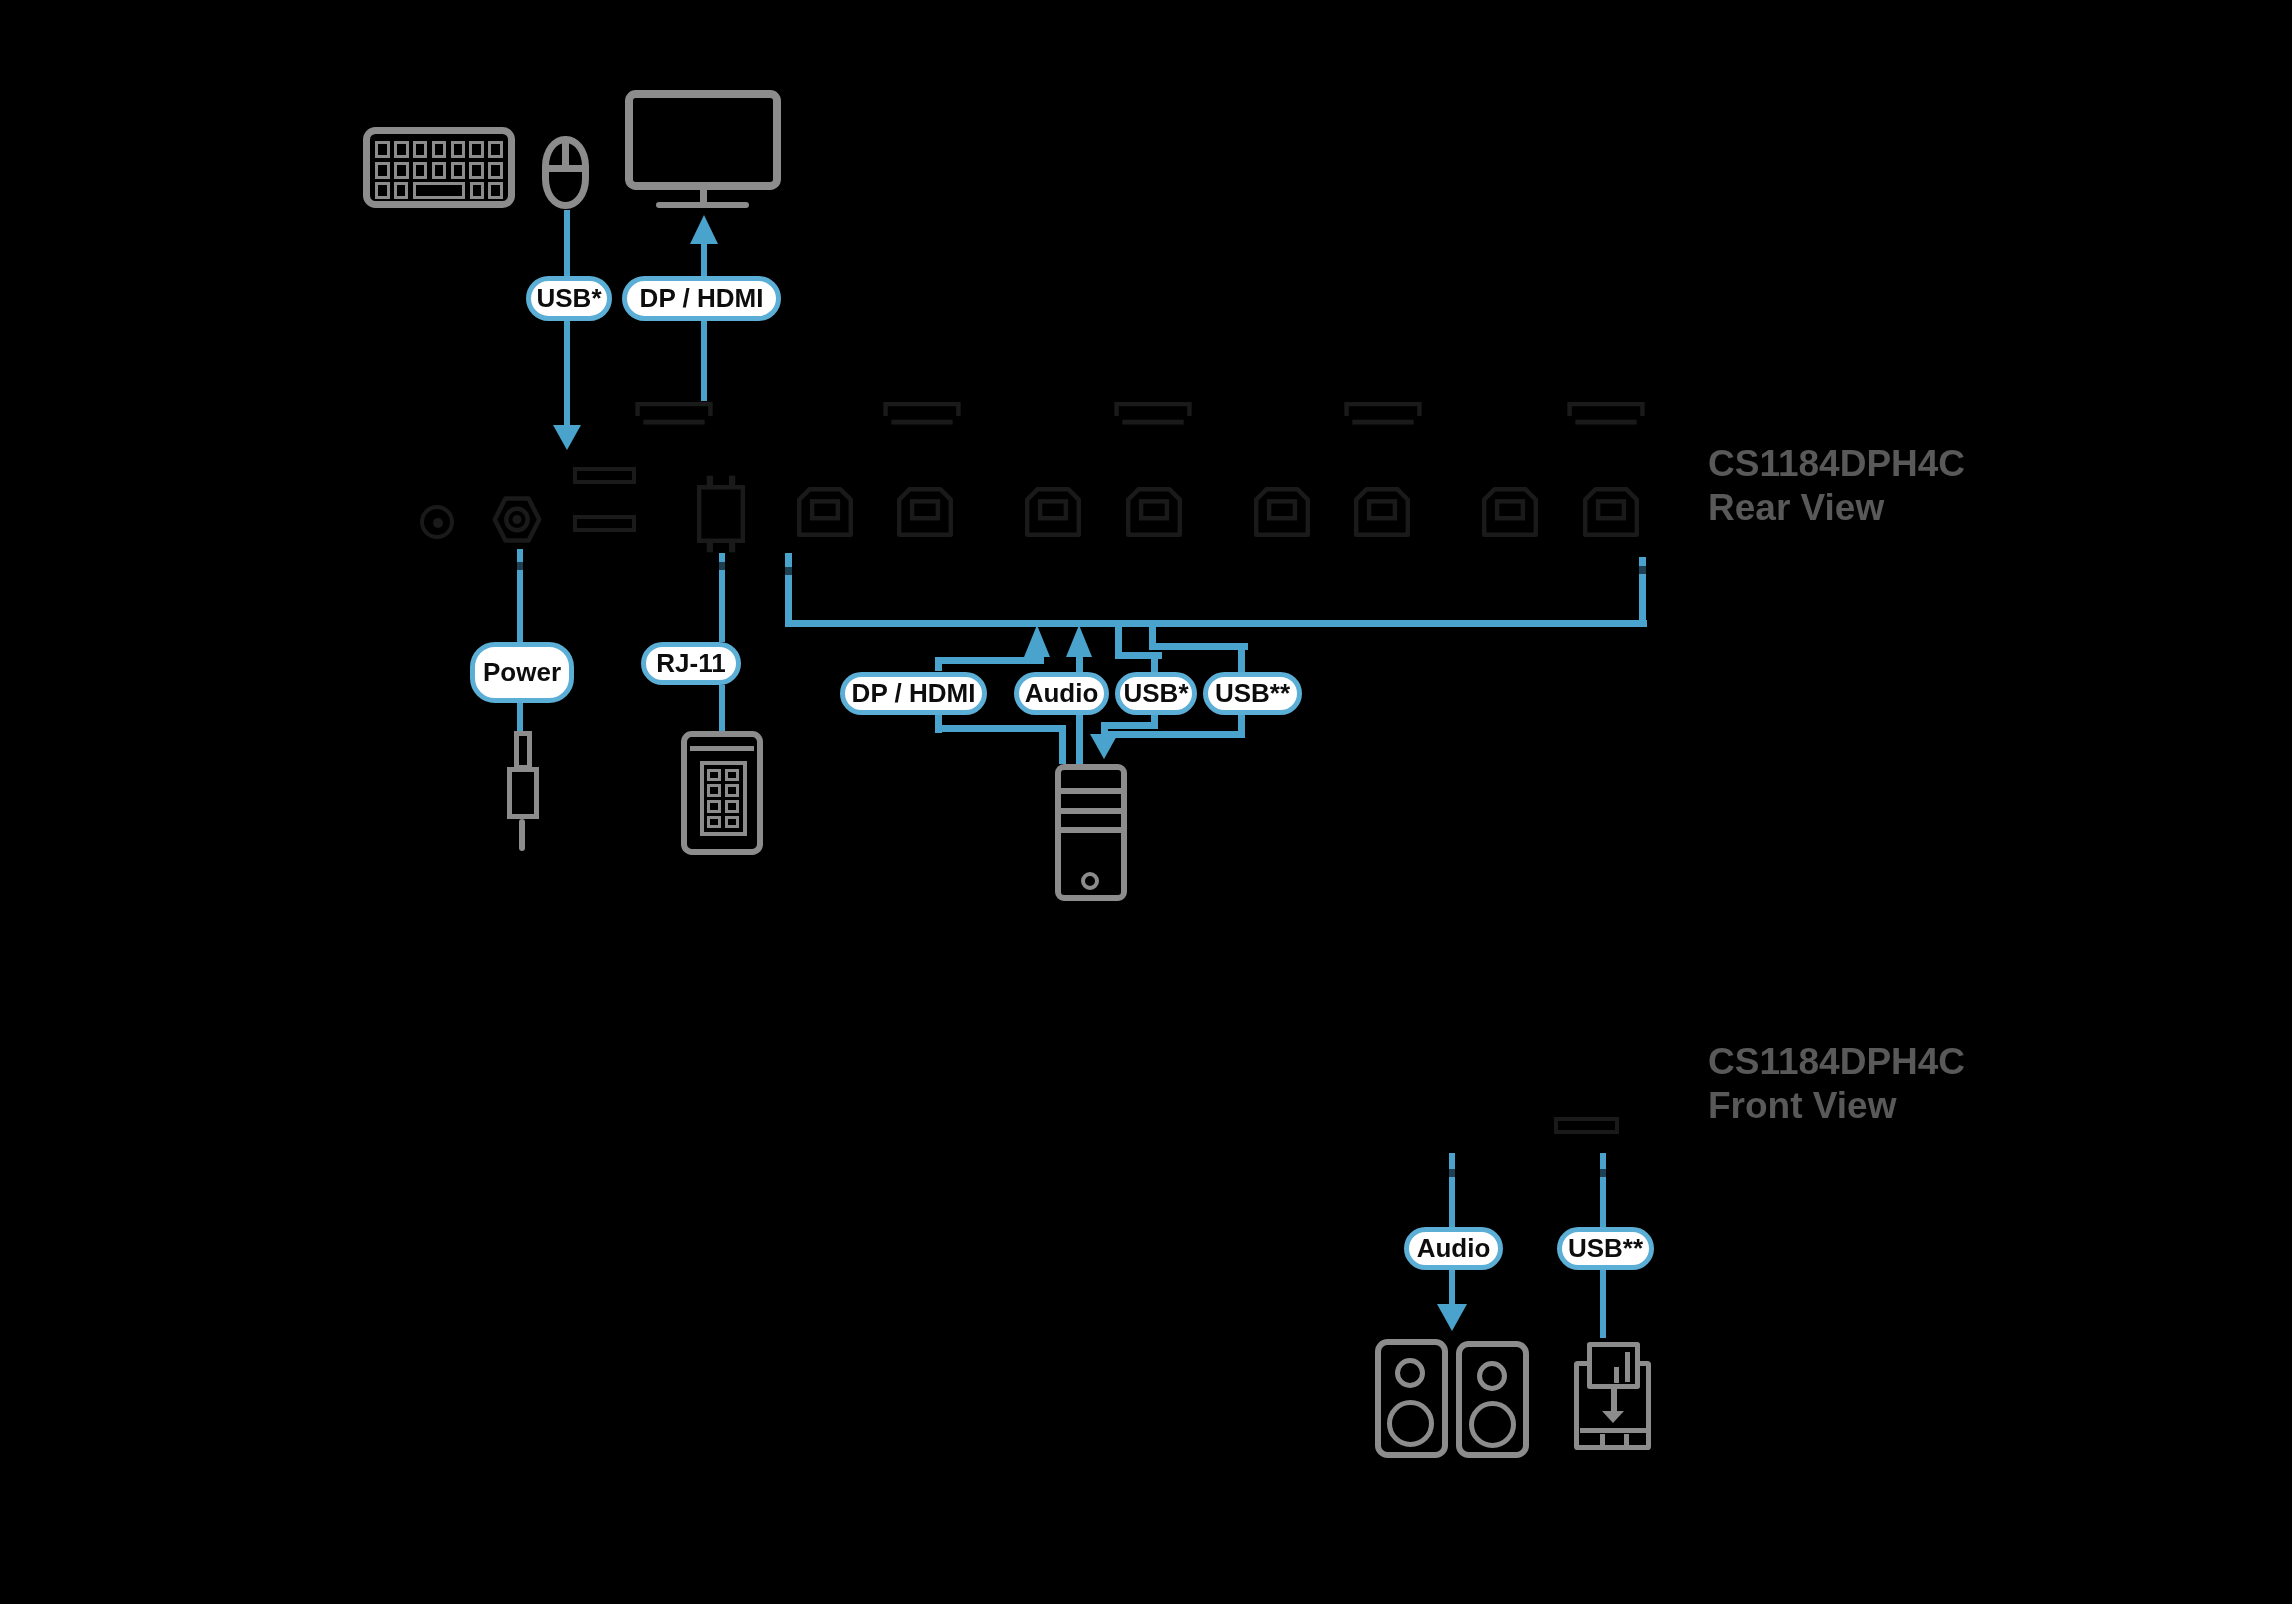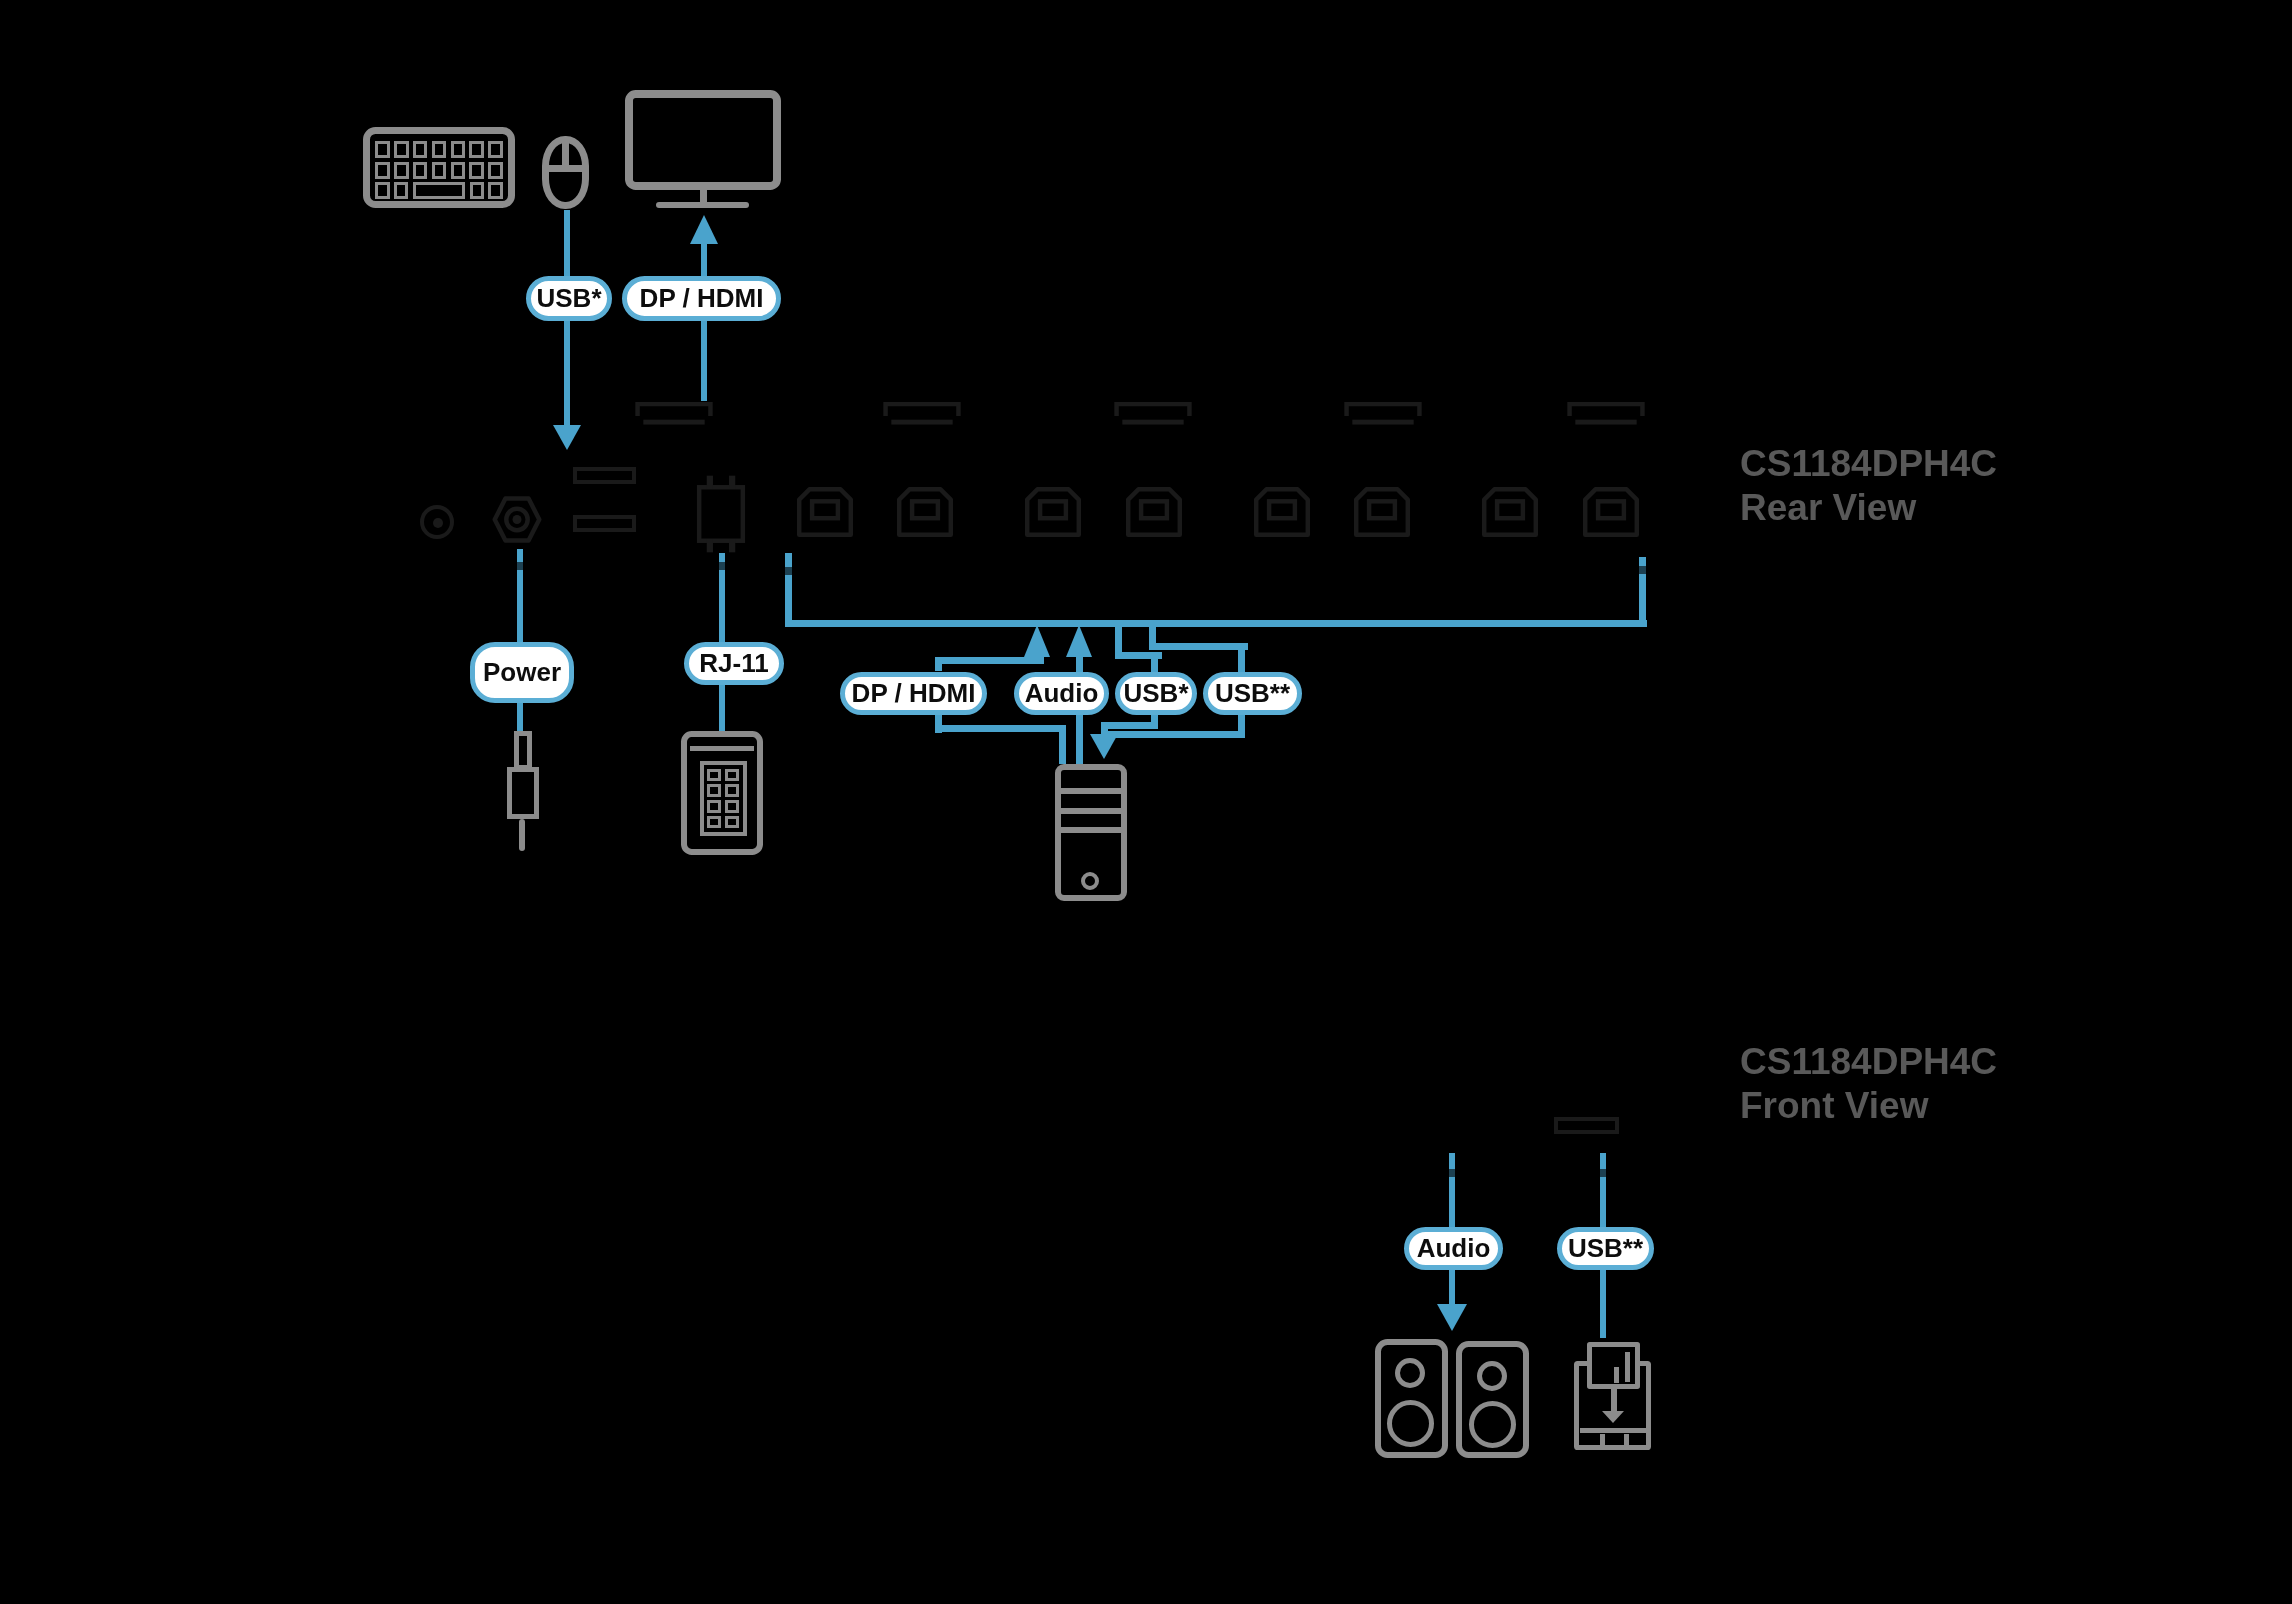--- a/index.html
+++ b/index.html
@@ -15,21 +15,21 @@
           font-family:"Liberation Sans",sans-serif;}
   .abs{position:absolute;box-sizing:border-box;}
   .bl{position:absolute;background:var(--blue);z-index:1;}
   .notch{position:absolute;background:rgba(0,0,0,0.6);z-index:3;}
   .pill{position:absolute;box-sizing:border-box;background:#fff;border:5.4px solid var(--pillblue);
         border-radius:25px;display:flex;align-items:center;justify-content:center;
         font-weight:bold;font-size:26px;color:var(--pilltext);white-space:nowrap;z-index:4;}
   .tu{position:absolute;width:0;height:0;z-index:1;}
   .td{position:absolute;width:0;height:0;z-index:1;}
   .grayline{position:absolute;background:var(--gray);z-index:2;}
-  .title{position:absolute;color:var(--textgray);font-weight:bold;font-size:37px;line-height:44px;z-index:2;margin-left:32px;}
+  .title{position:absolute;color:var(--textgray);font-weight:bold;font-size:37px;line-height:44px;z-index:2;}
   .key{width:15px;height:17px;border:3.6px solid var(--gray);box-sizing:border-box;}
   .key.space{width:56px;}
   .kb-row{display:flex;gap:4.5px;margin-bottom:3.6px;}
   .pkey{border:3.6px solid var(--gray);box-sizing:border-box;}
   svg .dk{stroke:var(--dark);fill:none;stroke-width:5;}
   svg .dkf{fill:var(--dark);stroke:none;}
 </style>
 </head>
 <body>
 
@@ -172,21 +172,21 @@
     <span>Power</span>
   </div>
   <div class="bl" style="left:517px;top:685px;width:6.3px;height:46px;"></div>
 
   <div class="abs" style="left:514px;top:731px;width:18px;height:39px;border:5.4px solid var(--gray);z-index:2;"></div>
   <div class="abs" style="left:507px;top:767px;width:32px;height:52px;border:5.4px solid var(--gray);z-index:2;"></div>
   <div class="grayline" style="left:519px;top:819px;width:6.3px;height:32px;border-radius:3.6px;"></div>
 
   <div class="bl" style="left:719px;top:553px;width:6.3px;height:89px;"></div>
   <div class="notch" style="left:718px;top:562px;width:8px;height:8px;"></div>
-  <div class="pill" style="left:684px;top:642px;width:100px;height:43px;">
+  <div class="pill" style="left:641px;top:642px;width:100px;height:43px;">
     <span>RJ-11</span>
   </div>
   <div class="bl" style="left:719px;top:685px;width:6.3px;height:46px;"></div>
 
   <div class="abs" style="left:681px;top:731px;width:82px;height:124px;border:6.3px solid var(--gray);border-radius:10.7px;z-index:2;">
     <div class="abs" style="left:2.7px;right:2.7px;top:9px;height:4.5px;background:var(--gray);"></div>
     <div class="abs" style="left:12.5px;top:24px;width:47px;height:75px;border:4.5px solid var(--gray);display:grid;grid-template-columns:1fr 1fr;grid-template-rows:repeat(4,1fr);gap:3.6px;padding:3.6px;">
       <div class="pkey"></div>
         <div class="pkey"></div>
       <div class="pkey"></div>

